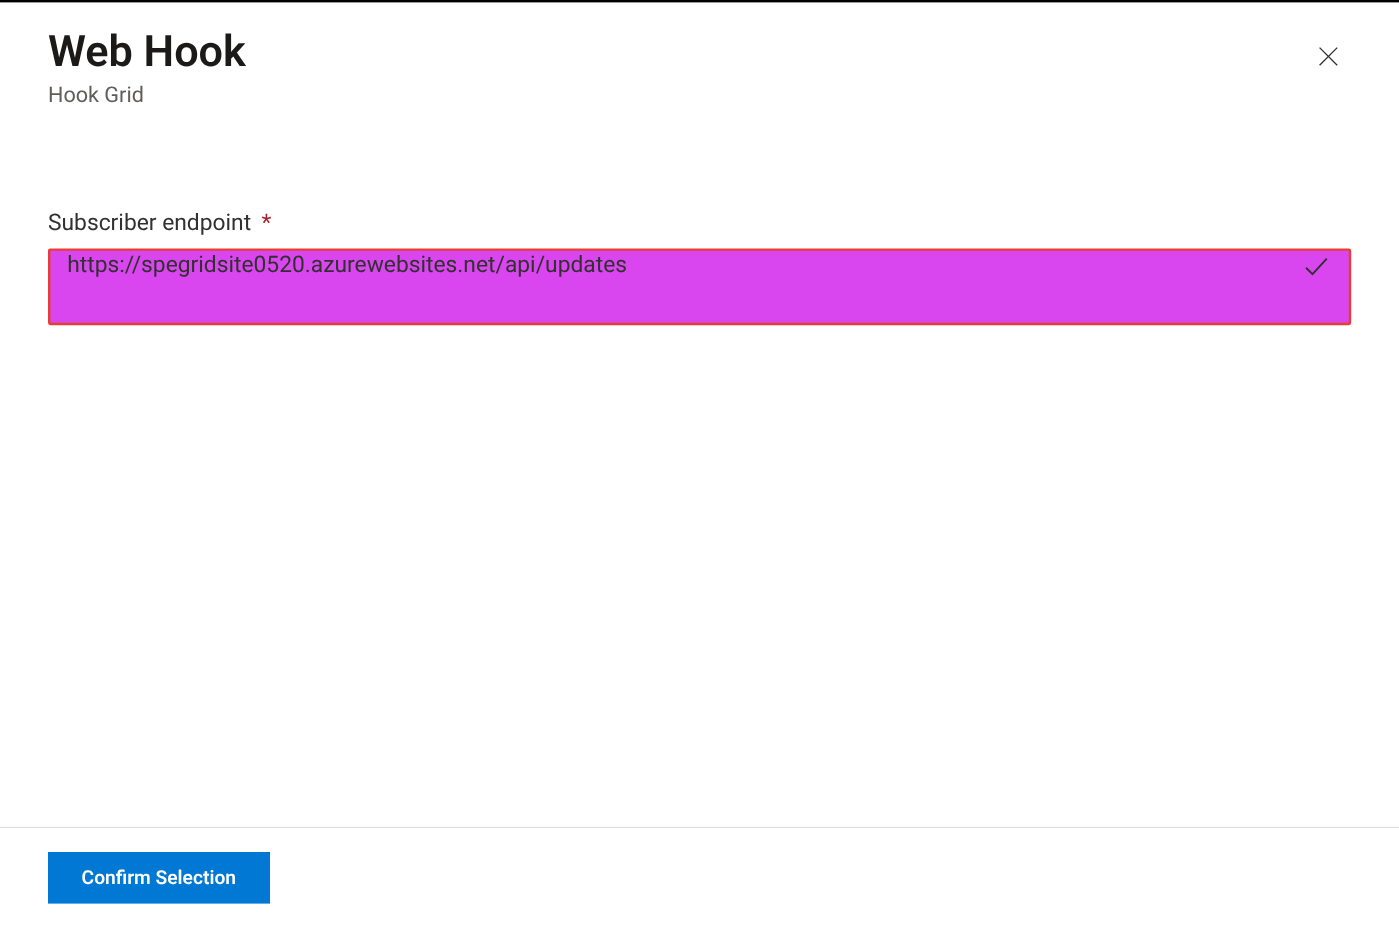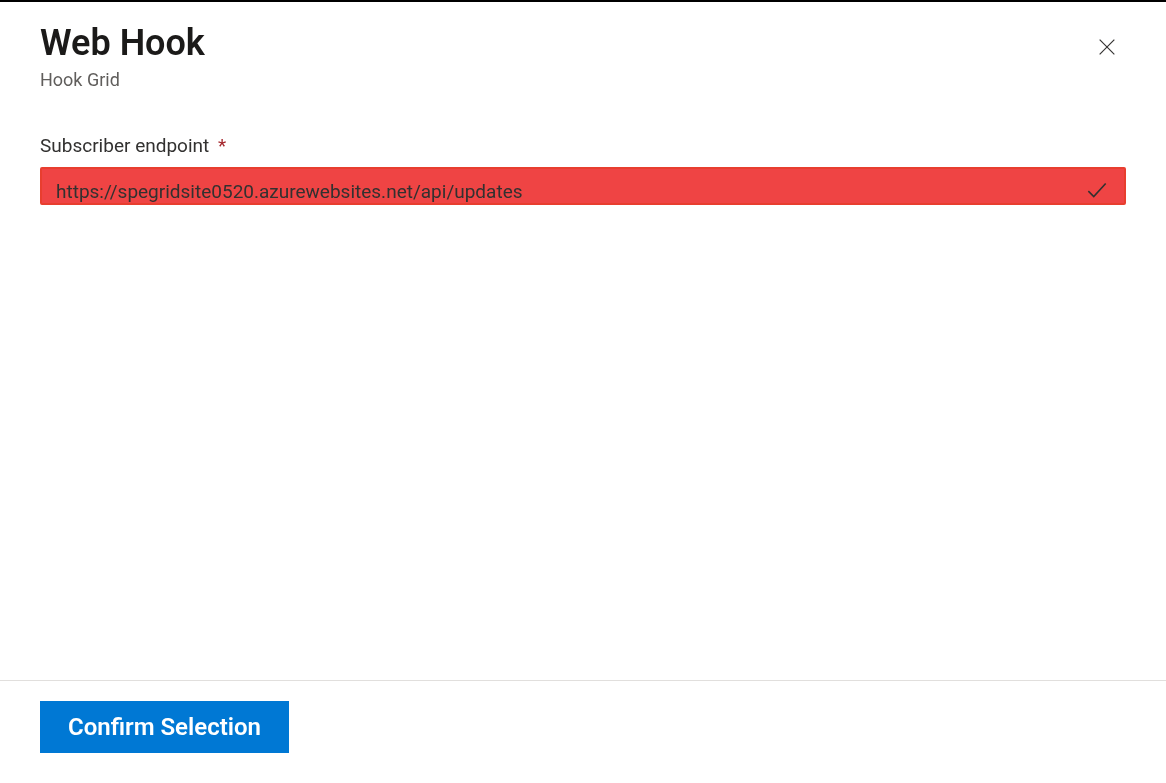--- a/index.html
+++ b/index.html
@@ -53,41 +53,41 @@
       color: #323130;
       margin-top: 6px;
     }
     .close-btn svg {
       width: 22px;
       height: 22px;
       stroke: #323130;
       stroke-width: 1.2;
     }
     .form-area {
-      margin-top: 44px;
+      margin-top: 84px;
     }
     .field-label {
       font-size: 19px;
       font-weight: 400;
       color: #323130;
       margin-bottom: 10px;
       display: block;
     }
     .required {
       color: #a4262c;
       margin-left: 4px;
     }
     .input-wrapper {
       position: relative;
       border: 2px solid #e83e2f;
       border-radius: 2px;
-      background: #ef4444;
+      background: #d946ef;
       display: flex;
-      align-items: flex-end;
-      height: 38px;
+      align-items: flex-start;
+      height: 64px;
       padding: 0 14px;
     }
     .endpoint-input {
       flex: 1;
       border: none;
       outline: none;
       font-size: 19px;
       color: #323130;
       background: transparent;
       font-family: inherit;
@@ -113,21 +113,21 @@
       bottom: 0;
       left: 0;
       right: 0;
       border-top: 1px solid #e1dfdd;
       padding: 20px 40px 30px 40px;
     }
     .confirm-btn {
       background: #0078d4;
       color: #ffffff;
       border: none;
-      font-size: 24px;
+      font-size: 16px;
       font-weight: 600;
       padding: 12px 28px;
       cursor: pointer;
       font-family: inherit;
     }
   </style>
 </head>
 <body>
 
 <div class="panel">

